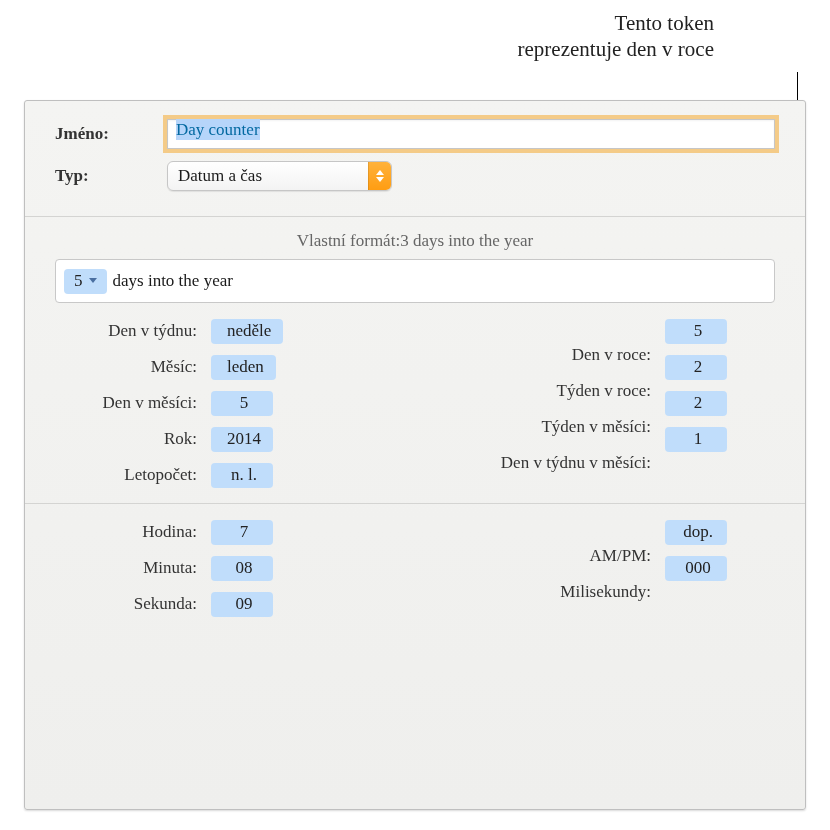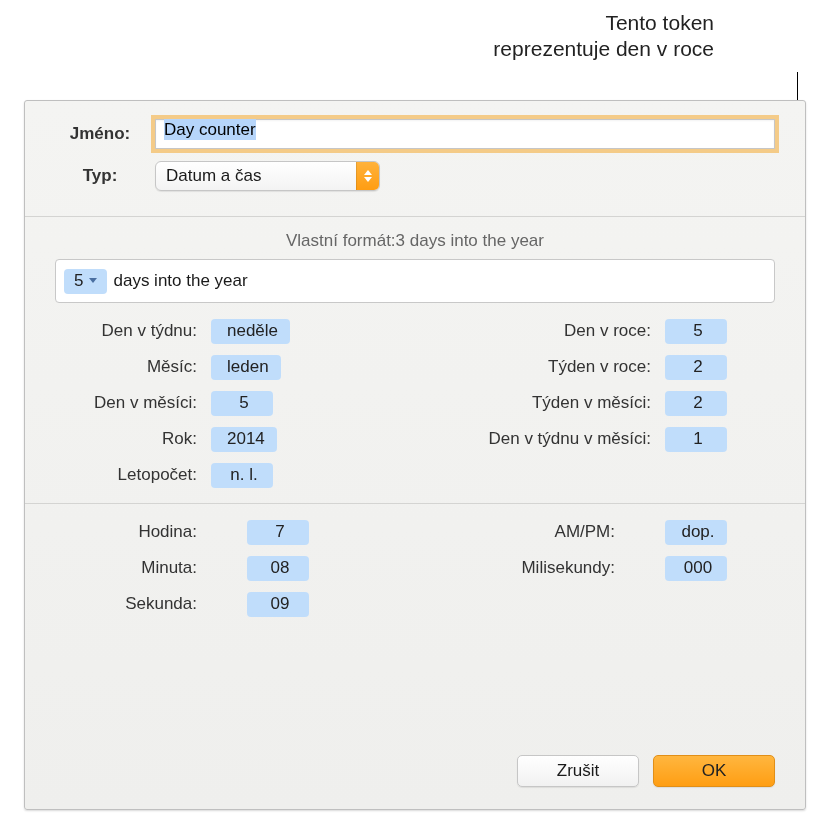--- a/index.html
+++ b/index.html
@@ -9,20 +9,21 @@
   height: 830px;
   background: #fff;
   font-family: -apple-system, "Helvetica Neue", Helvetica, Arial, sans-serif;
   font-size: 17px;
   color: #1a1a1a;
 }
 .canvas {
   position: relative;
   width: 744px;
   height: 830px;
+  font-family: Liberation Serif, serif;
 }
 .callout {
   position: absolute;
   top: 10px;
   right: 30px;
   text-align: right;
   font-size: 21px;
   line-height: 1.25;
   color: #222;
 }
@@ -45,40 +46,40 @@
 .section {
   padding: 18px 30px 14px 30px;
 }
 .row {
   display: flex;
   align-items: center;
   margin-bottom: 12px;
 }
 .label-strong {
   width: 90px;
-  text-align: center;
+  text-align: left;
   font-weight: 600;
-  padding-right: 10px;
+  padding-right: 22px;
   color: #333;
 }
 .label-plain {
   text-align: right;
   padding-right: 8px;
   color: #333;
 }
 .name-input {
   flex: 1;
   height: 30px;
   border: 1px solid #c6c6c6;
   background: #fff;
   box-shadow: 0 0 0 4px #f4cb88, inset 0 1px 2px rgba(0,0,0,0.05);
   border-radius: 0px;
   padding: 0 8px;
   font-size: 17px;
-  color: #000000;
+  color: #0369a1;
   box-sizing: border-box;
 }
 .name-input .sel {
   background: #b6d5fa;
   padding: 1px 0;
 }
 .type-select {
   display: inline-flex;
   align-items: center;
   width: 225px;
@@ -159,21 +160,21 @@
   display: flex;
   padding: 4px 30px 14px 30px;
 }
 .col {
   display: flex;
   flex-direction: column;
   gap: 8px;
 }
 .col.labels1 { width: 150px; align-items: flex-end; }
 .col.vals1   { width: 170px; align-items: flex-start; padding-left: 6px;}
-.col.labels2 { flex: 1; align-items: flex-end; }
+.col.labels2 { flex: 1; align-items: flex-end; margin-top: 24px; }
 .col.vals2   { width: 110px; align-items: flex-start; padding-left: 6px;}
 .col .cell { height: 28px; display: flex; align-items: center; }
 .tok {
   display: inline-flex;
   align-items: center;
   justify-content: center;
   background: #c0ddfb;
   border-radius: 4px;
   padding: 2px 12px 3px 16px;
   min-width: 34px;
@@ -298,21 +299,21 @@
             <span class="tok">2</span>
           </div>
         <div class="cell">
             <span class="tok">1</span>
           </div>
       </div>
     </div>
 
     <hr class="sep">
 
-    <div class="token-grid" style="padding-top:14px;gap:36px;">
+    <div class="token-grid" style="padding-top:14px;">
       <div class="col labels1">
         <div class="cell label-plain">Hodina:</div>
         <div class="cell label-plain">Minuta:</div>
         <div class="cell label-plain">Sekunda:</div>
       </div>
       <div class="col vals1">
         <div class="cell">
             <span class="tok">7</span>
           </div>
         <div class="cell">
@@ -329,19 +330,15 @@
       <div class="col vals2">
         <div class="cell">
             <span class="tok">dop.</span>
           </div>
         <div class="cell">
             <span class="tok">000</span>
           </div>
       </div>
     </div>
 
-    <div class="buttons">
-      <div class="btn">Zrušit</div>
-      <div class="btn primary">OK</div>
-    </div>
 
   </div>
 </div>
 
 </body></html>

